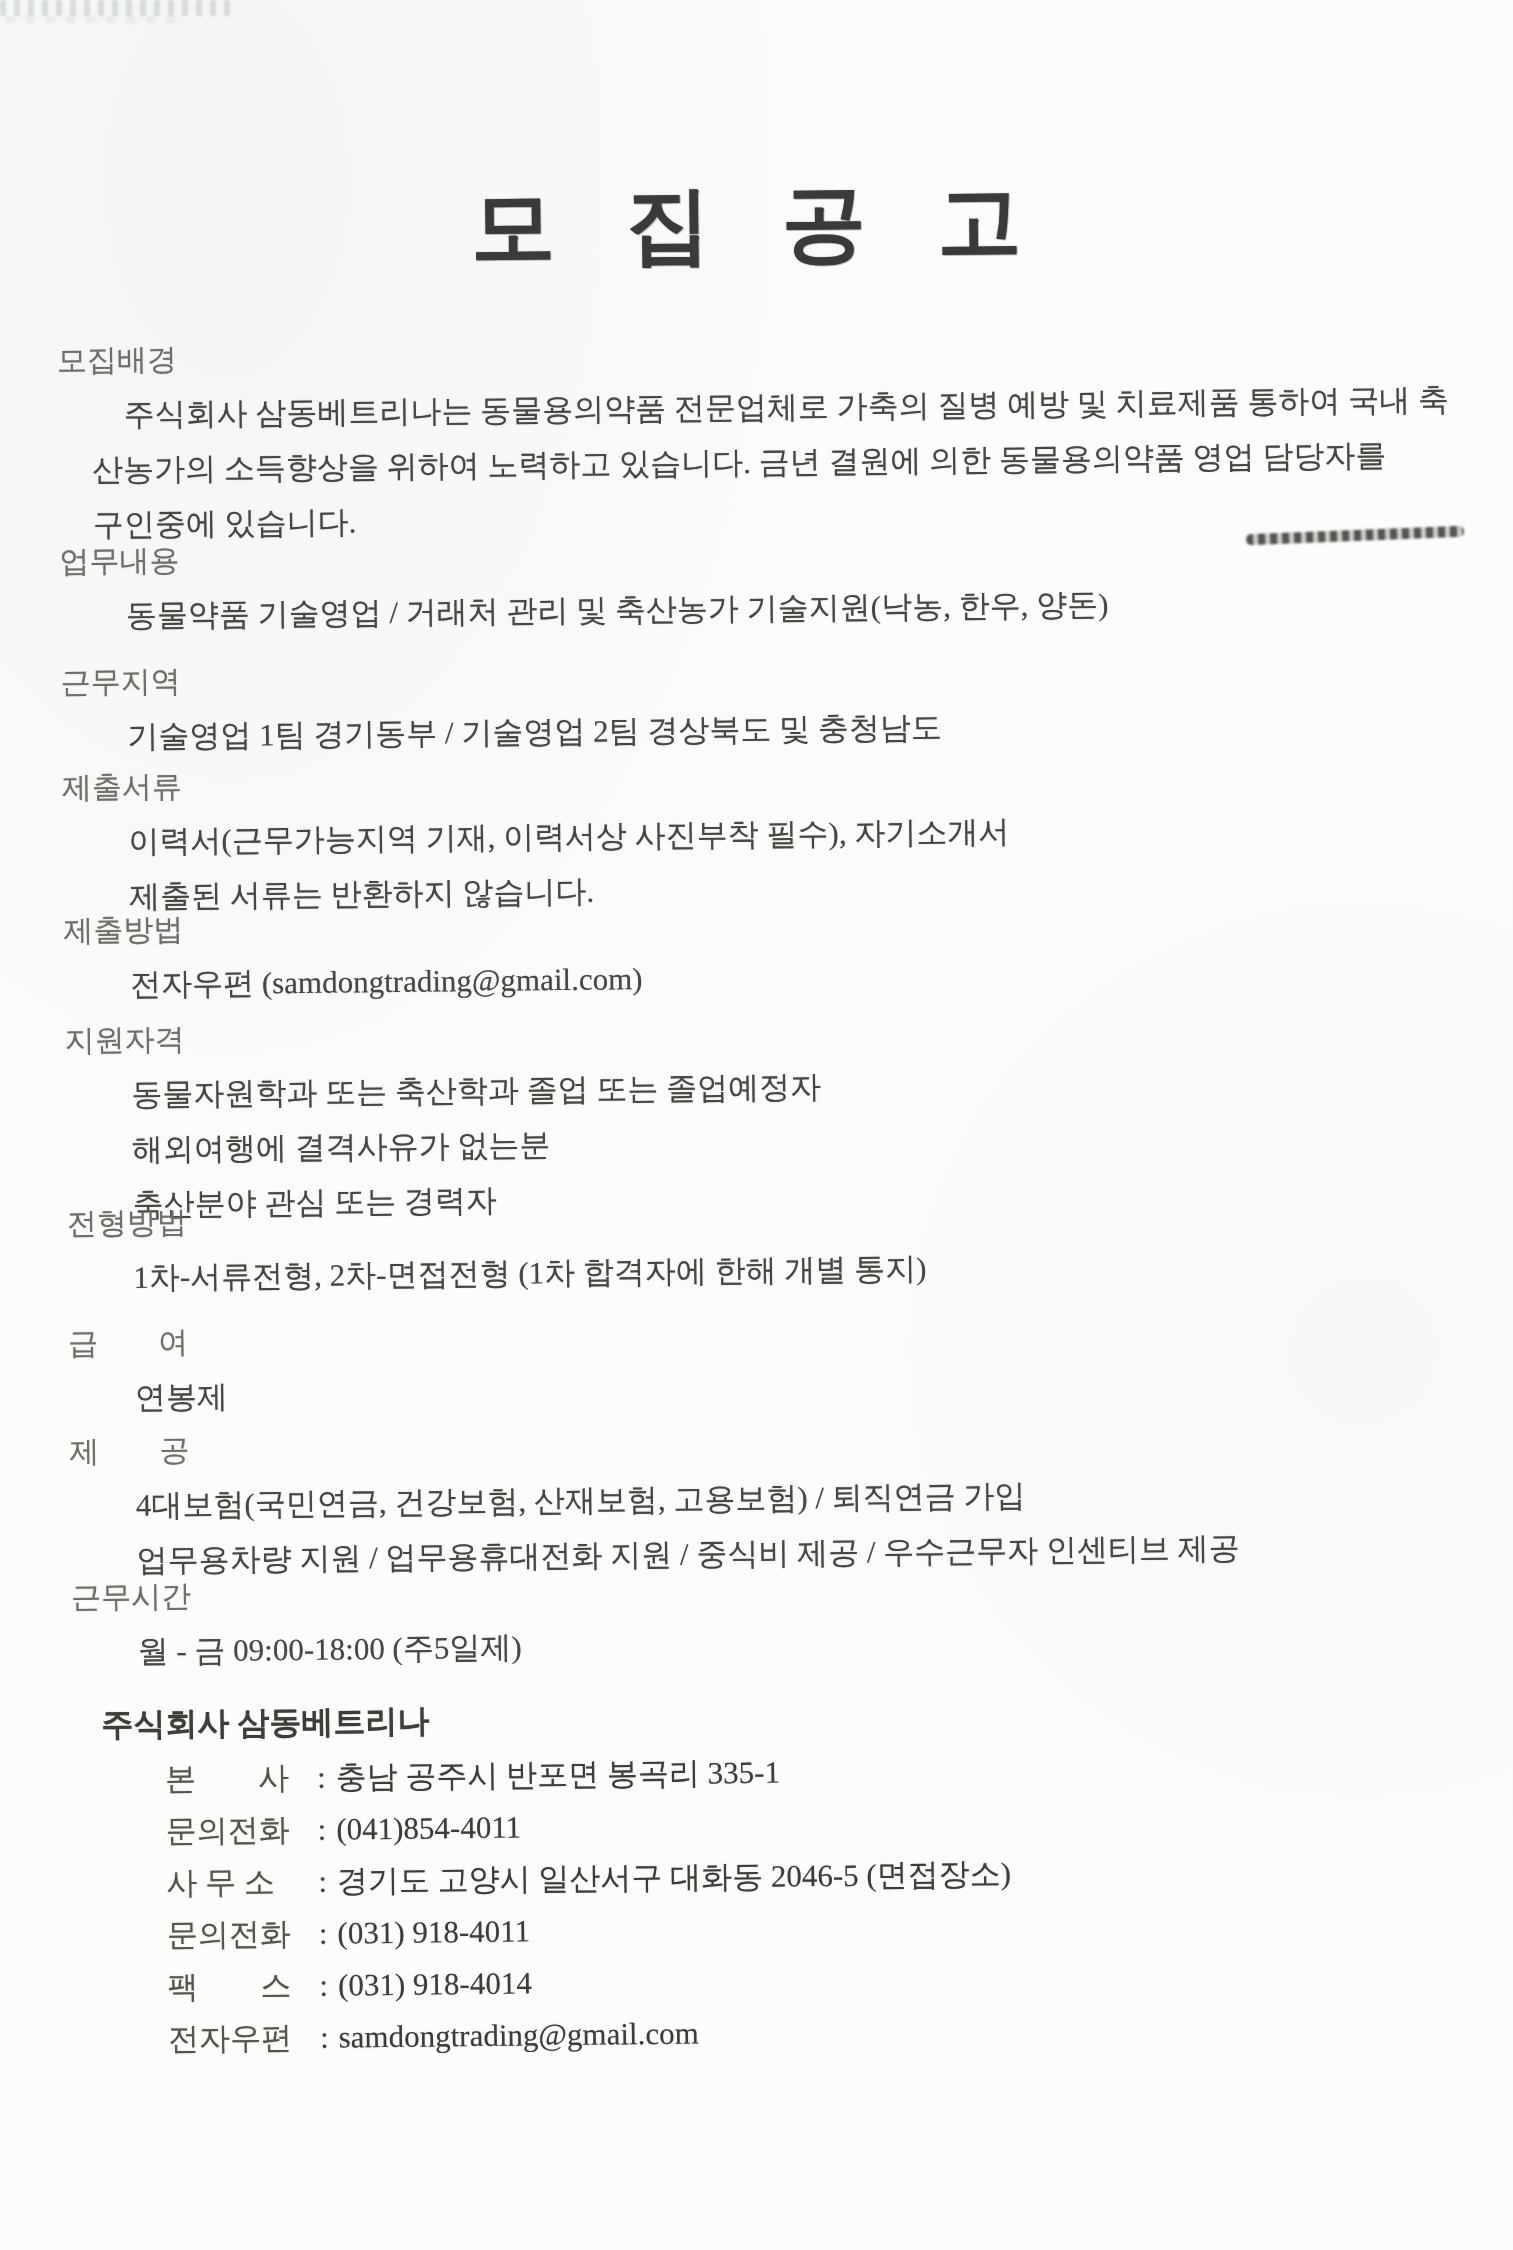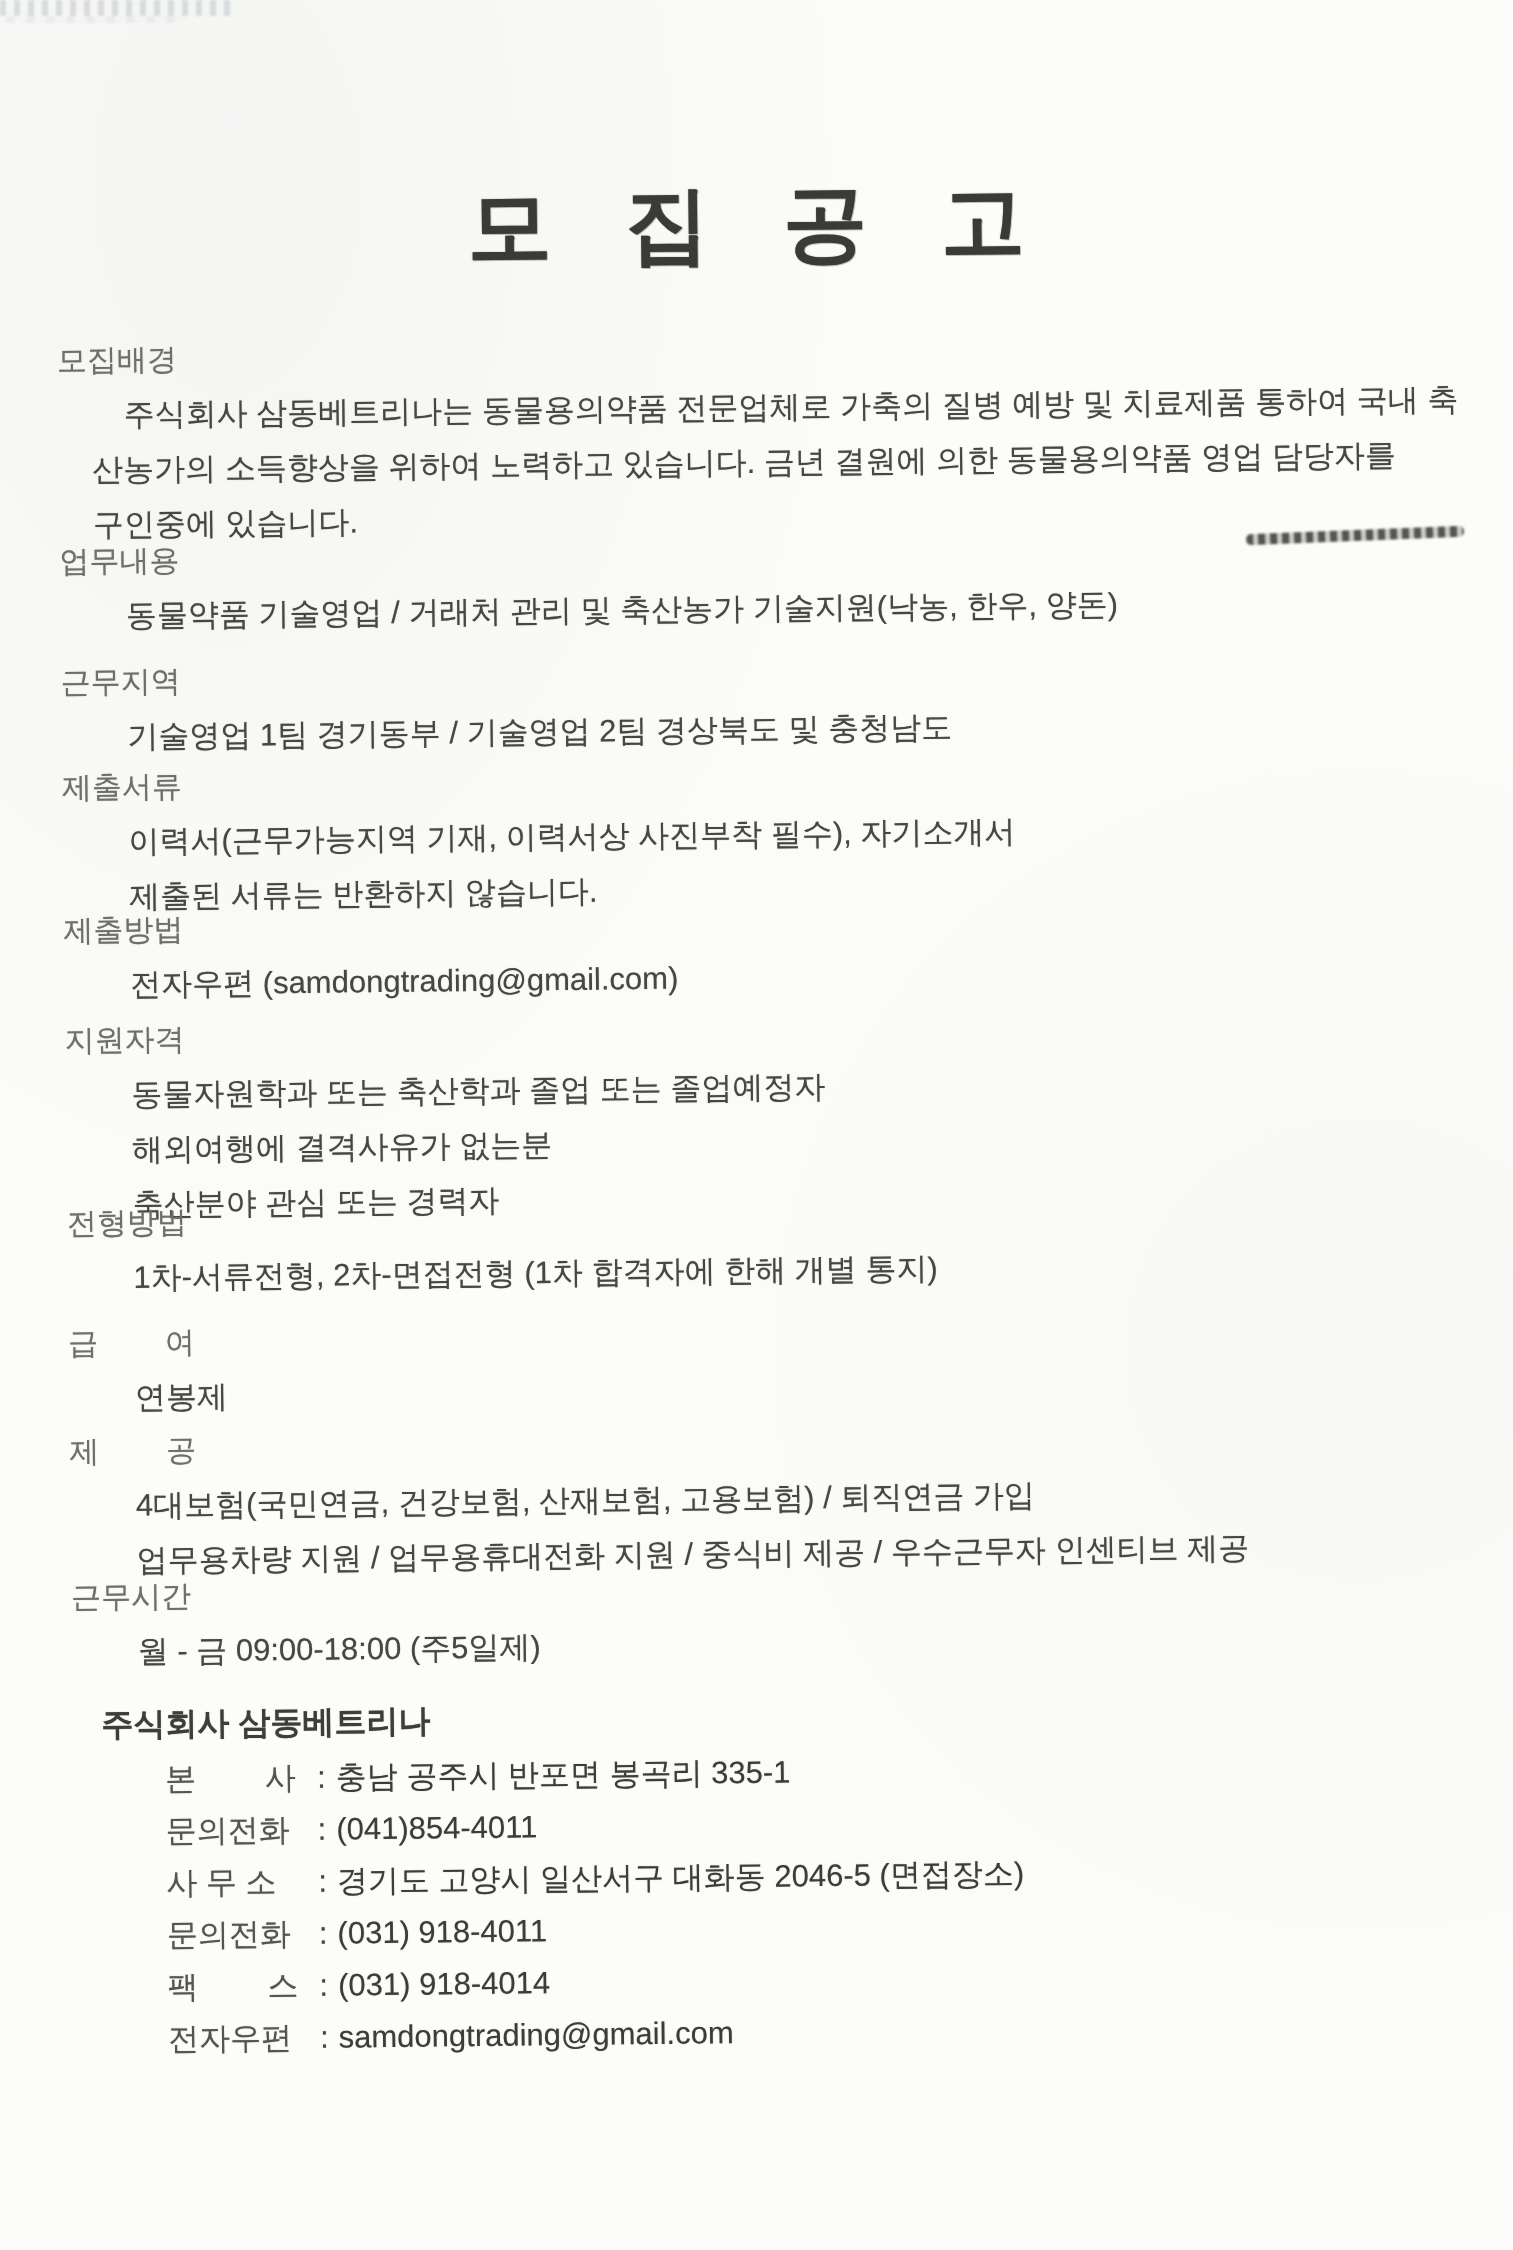--- a/index.html
+++ b/index.html
@@ -7,21 +7,21 @@
     padding: 0;
     background: #e9e9e7;
   }
   .scan-page {
     position: relative;
     width: 1513px;
     height: 2250px;
     margin: 0 auto;
     background: #fcfcfa;
     overflow: hidden;
-    font-family: Liberation Sans, sans-serif;
+    font-family: Liberation Serif, serif;
   }
   
   .sheet {
     position: absolute;
     left: 0; top: 0;
     width: 1513px;
     height: 2250px;
     transform: rotate(-0.65deg);
     transform-origin: 740px 1150px;
   }

